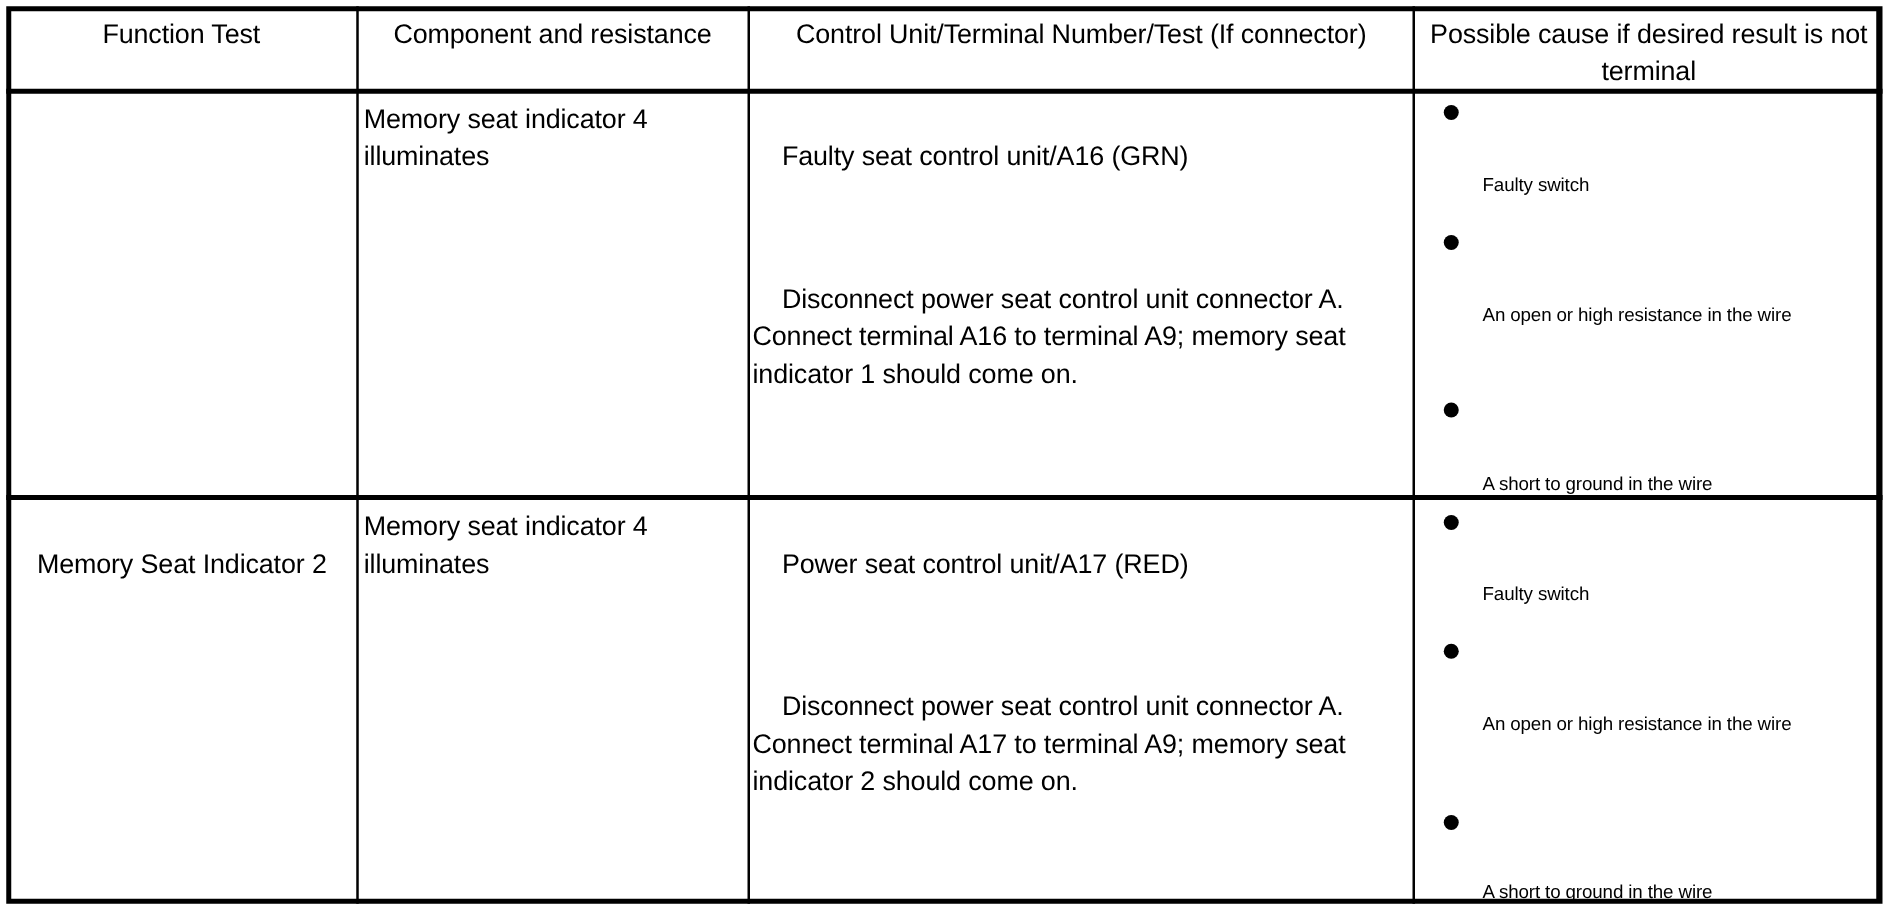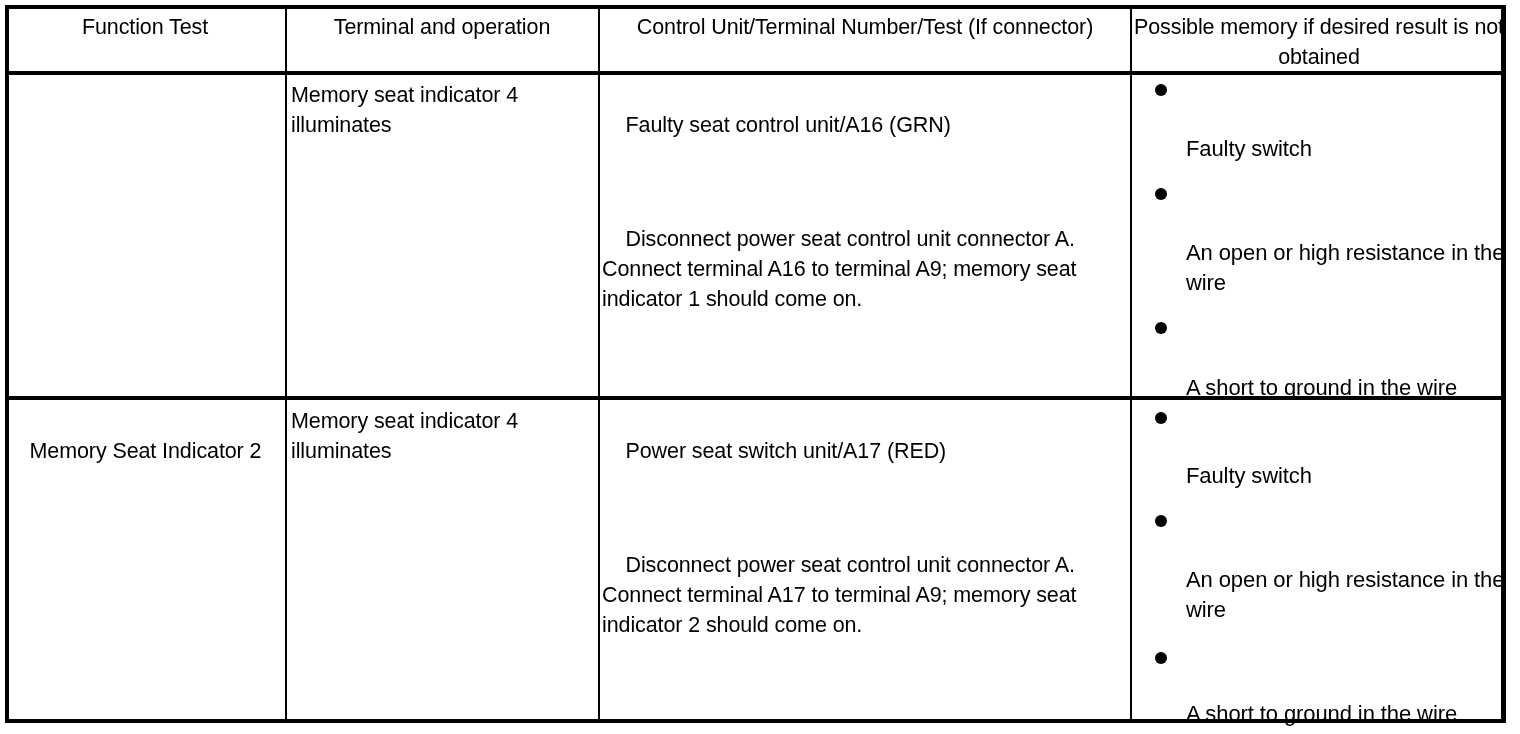--- a/index.html
+++ b/index.html
@@ -90,21 +90,21 @@
     left: 1155px;
     width: 12px;
     height: 12px;
     border-radius: 50%;
     background: #000;
   }
   .cause-text {
     position: absolute;
     left: 1186px;
     width: 330px;
-    font-size: 22px;
+    font-size: 15px;
     line-height: 30px;
     letter-spacing: -0.1px;
   }
 
   
   .b1-1 { top: 84px; }
   .t1-1 { top: 134px; }
   .b1-2 { top: 188px; }
   .t1-2 { top: 238px; }
   .b1-3 { top: 322px; }
@@ -126,44 +126,44 @@
   <div class="tbl-frame"></div>
 
   <div class="vline v1"></div>
   <div class="vline v2"></div>
   <div class="vline v3"></div>
 
   <div class="hline h-head"></div>
   <div class="hline h-row"></div>
 
   <div class="cell center hdr-c1">Function Test</div>
-  <div class="cell center hdr-c2">Terminal and operation</div>
+  <div class="cell center hdr-c2">Component and resistance</div>
   <div class="cell center hdr-c3">Control Unit/Terminal Number/Test (If connector)</div>
-  <div class="cell center hdr-c4">Possible memory if desired result is not obtained</div>
+  <div class="cell center hdr-c4">Possible cause if desired result is not terminal</div>
 
   <div class="cell r1-c2">Memory seat indicator 4 illuminates</div>
   <div class="cell r1-c3">
     <span>Faulty seat control unit/A16 (GRN)</span>
     <span class="para-gap"></span>
     <span>Disconnect power seat control unit connector A. Connect terminal A16 to terminal A9; memory seat indicator 1 should come on.</span>
   </div>
 
   <div class="bullet b1-1"></div>
   <div class="cause-text t1-1">Faulty switch</div>
   <div class="bullet b1-2"></div>
   <div class="cause-text t1-2">An open or high resistance in the wire</div>
   <div class="bullet b1-3"></div>
   <div class="cause-text t1-3">A short to ground in the wire</div>
 
   <div class="cell r2-c1">
     <span>Memory Seat Indicator 2</span>
   </div>
   <div class="cell r2-c2">Memory seat indicator 4 illuminates</div>
   <div class="cell r2-c3">
-    <span>Power seat switch unit/A17 (RED)</span>
+    <span>Power seat control unit/A17 (RED)</span>
     <span class="para-gap"></span>
     <span>Disconnect power seat control unit connector A. Connect terminal A17 to terminal A9; memory seat indicator 2 should come on.</span>
   </div>
 
   <div class="bullet b2-1"></div>
   <div class="cause-text t2-1">Faulty switch</div>
   <div class="bullet b2-2"></div>
   <div class="cause-text t2-2">An open or high resistance in the wire</div>
   <div class="bullet b2-3"></div>
   <div class="cause-text t2-3">A short to ground in the wire</div>

